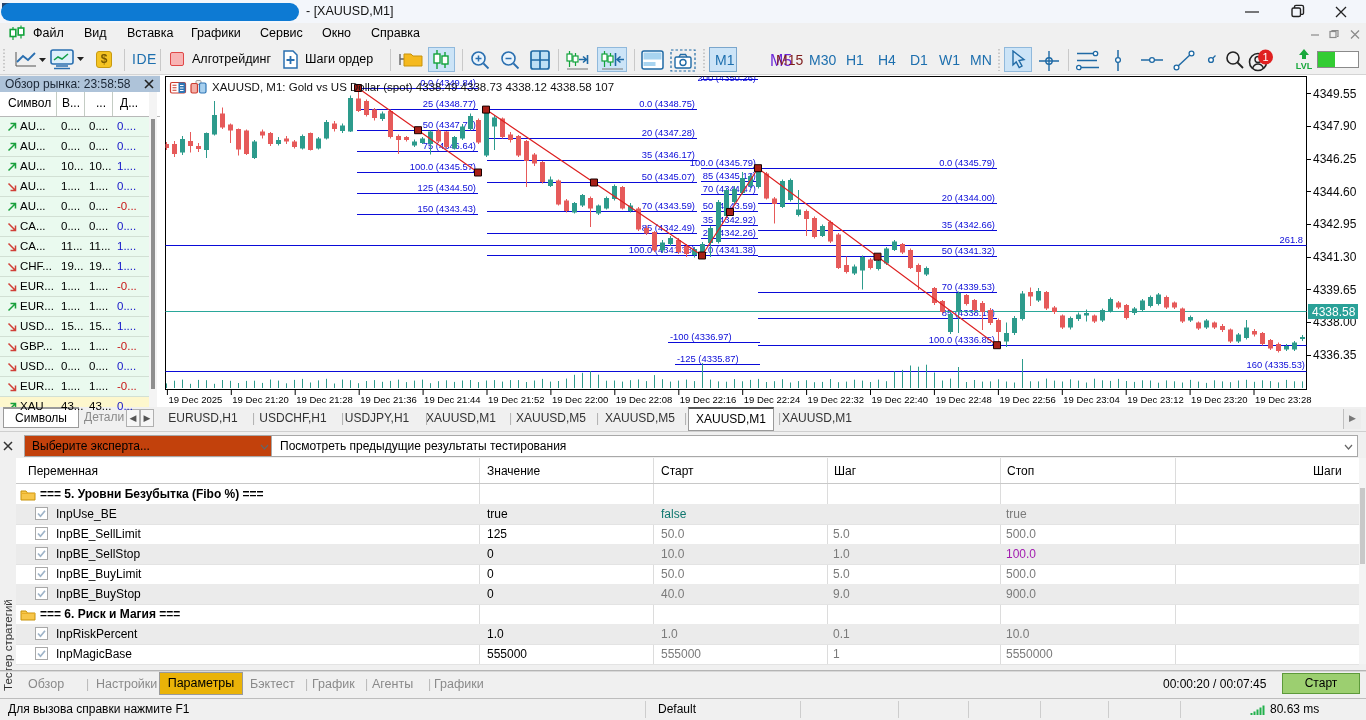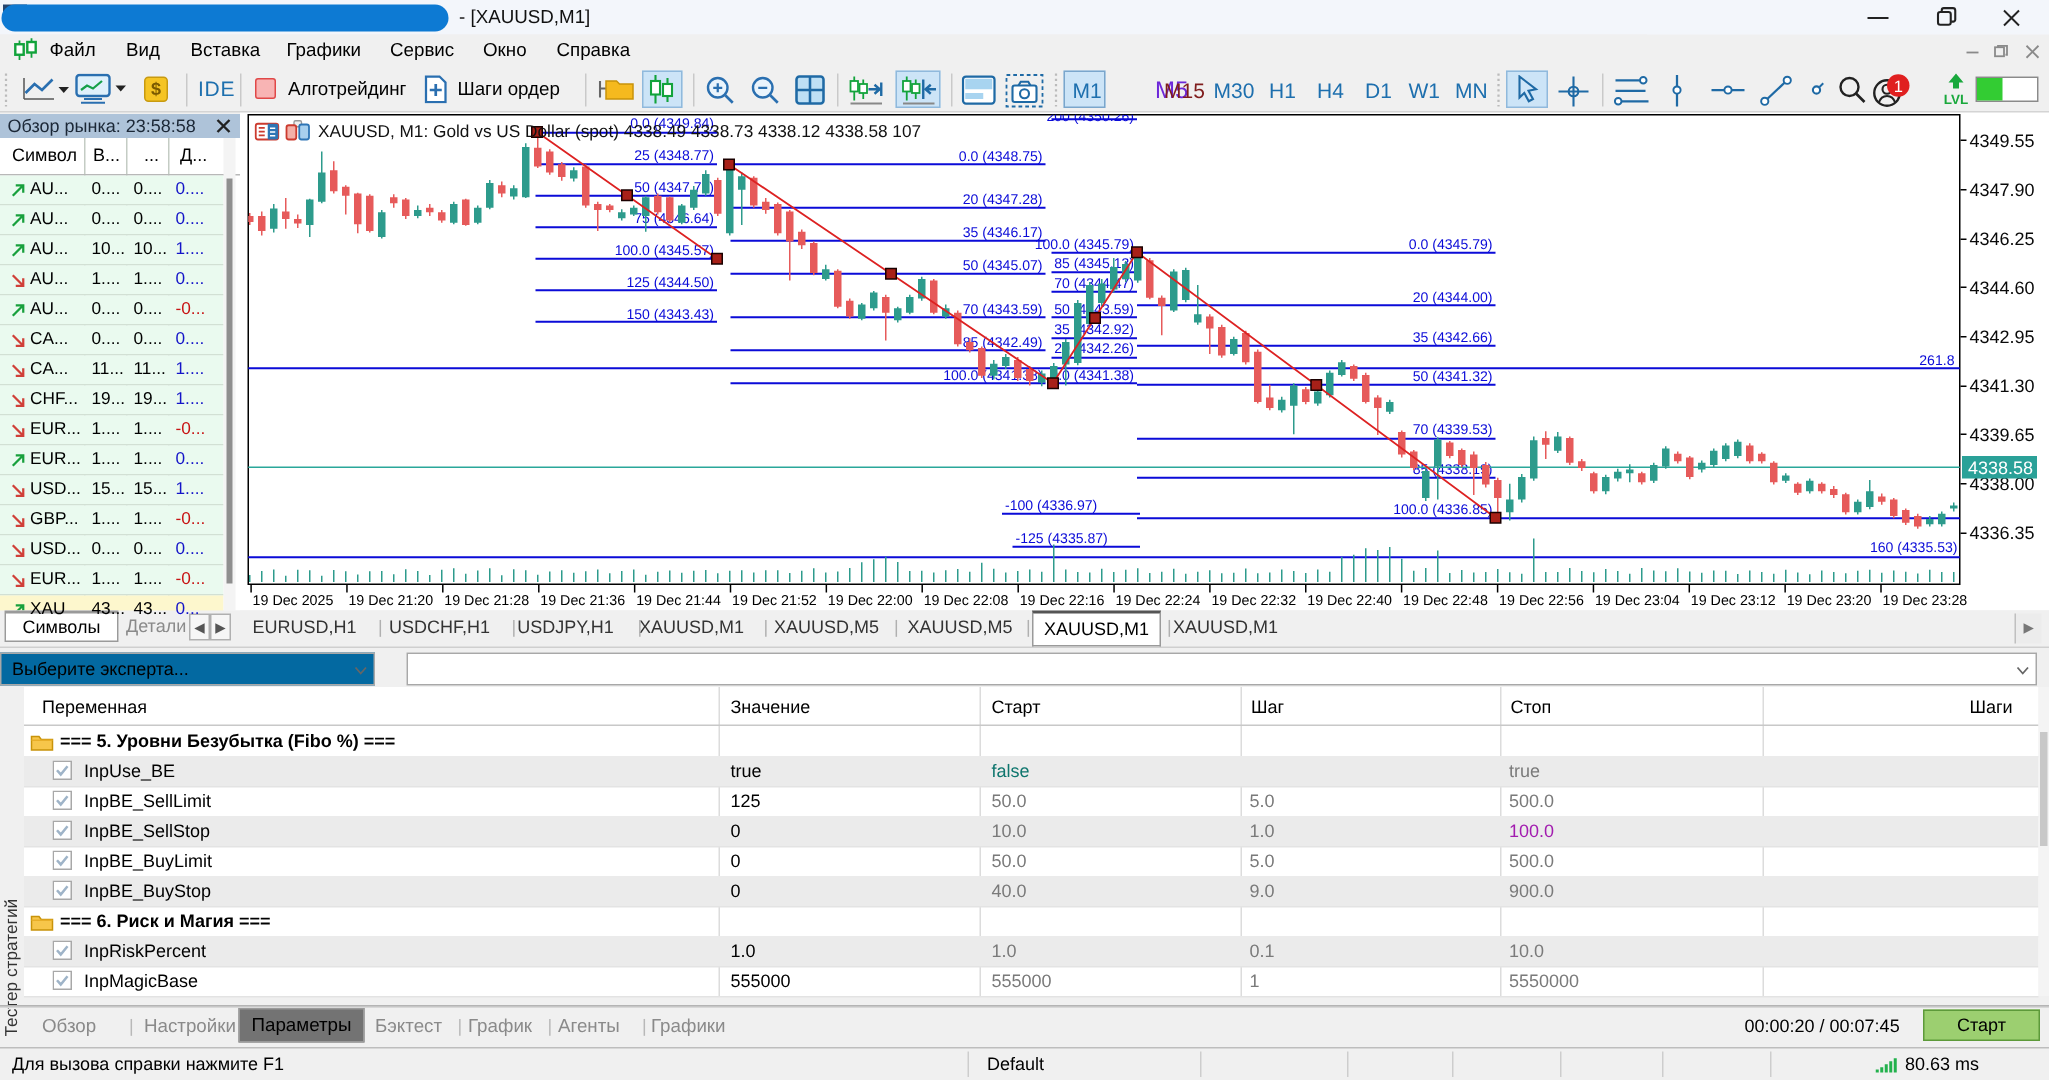--- a/index.html
+++ b/index.html
@@ -455,24 +455,24 @@
 <div class="abs" style="left:684px;top:4px;color:#b0b0b0">|</div>
 <div class="abs" style="left:778px;top:4px;color:#b0b0b0">|</div>
 <div class="abs" style="left:688px;top:0px;width:86px;height:24px;background:#fff;border:1px solid #9a9a9a;border-top:2px solid #555;text-align:center;line-height:21px;color:#000">XAUUSD,M1</div>
 <div class="abs" style="left:1343px;top:2px;width:18px;height:20px;background:#ececec;border-left:1px solid #c0c0c0;color:#777;text-align:center;line-height:19px;font-size:9px">▶</div>
 </div>
 <div class="abs" style="left:0;top:432px;width:1366px;height:266px;background:#f0f0f0">
 <div class="abs" style="left:2px;top:259px;width:160px;white-space:nowrap;transform:rotate(-90deg);transform-origin:0 0;color:#333;font-size:11.5px">Тестер стратегий</div>
 <svg class="abs" style="left:3px;top:9px" width="10" height="10">
       <path d="M1 1l8 8M9 1l-8 8" stroke="#333" stroke-width="1.5"></path>
     </svg>
-<div class="abs" style="left:0;top:3px;width:250px;height:22px;background:#0369a1;border:1px solid #a8a8a8;line-height:20px"><span style="margin-left:7px">Выберите эксперта...</span><svg class="abs" style="left:235px;top:8px" width="9" height="6">
+<div class="abs" style="left:24px;top:3px;width:250px;height:22px;background:#c2410c;border:1px solid #a8a8a8;line-height:20px"><span style="margin-left:7px">Выберите эксперта...</span><svg class="abs" style="left:235px;top:8px" width="9" height="6">
         <path d="M1 1l3.5 4L8 1" fill="none" stroke="#666" stroke-width="1.2"></path>
       </svg></div>
-<div class="abs" style="left:271px;top:3px;width:1087px;height:22px;background:#fff;border:1px solid #a8a8a8;line-height:20px"><svg class="abs" style="left:1072px;top:8px" width="9" height="6">
+<div class="abs" style="left:271px;top:3px;width:1087px;height:22px;background:#fff;border:1px solid #a8a8a8;line-height:20px"><span style="margin-left:8px">Посмотреть предыдущие результаты тестирования</span><svg class="abs" style="left:1072px;top:8px" width="9" height="6">
         <path d="M1 1l3.5 4L8 1" fill="none" stroke="#666" stroke-width="1.2"></path>
       </svg></div>
 <div class="abs" style="left:16px;top:26px;width:1343px;height:206px;background:#fff"></div>
 <div class="abs" style="left:28px;top:32px">Переменная</div>
 <div class="abs" style="left:487px;top:32px">Значение</div>
 <div class="abs" style="left:661px;top:32px">Старт</div>
 <div class="abs" style="left:834px;top:32px">Шаг</div>
 <div class="abs" style="left:1007px;top:32px">Стоп</div>
 <div class="abs" style="left:1313px;top:32px">Шаги</div>
 <div class="abs" style="left:479px;top:26px;width:1px;height:206px;background:#dcdcdc"></div>
@@ -573,21 +573,21 @@
 <div class="abs" style="left:28px;top:245px;color:#8a8a8a;font-size:12.5px">Обзор</div>
 <div class="abs" style="left:96px;top:245px;color:#8a8a8a;font-size:12.5px">Настройки</div>
 <div class="abs" style="left:250px;top:245px;color:#8a8a8a;font-size:12.5px">Бэктест</div>
 <div class="abs" style="left:312px;top:245px;color:#8a8a8a;font-size:12.5px">График</div>
 <div class="abs" style="left:372px;top:245px;color:#8a8a8a;font-size:12.5px">Агенты</div>
 <div class="abs" style="left:434px;top:245px;color:#8a8a8a;font-size:12.5px">Графики</div>
 <div class="abs" style="left:86px;top:245px;color:#b8b8b8">|</div>
 <div class="abs" style="left:305px;top:245px;color:#b8b8b8">|</div>
 <div class="abs" style="left:365px;top:245px;color:#b8b8b8">|</div>
 <div class="abs" style="left:428px;top:245px;color:#b8b8b8">|</div>
-<div class="abs" style="left:159px;top:240px;width:84px;height:23px;background:#737373;border:1px solid #9a9a9a;text-align:center;line-height:21px;font-size:12.5px">Параметры</div>
+<div class="abs" style="left:159px;top:240px;width:84px;height:23px;background:#eab308;border:1px solid #9a9a9a;text-align:center;line-height:21px;font-size:12.5px">Параметры</div>
 <div class="abs" style="left:1163px;top:245px;font-size:12px">00:00:20 / 00:07:45</div>
 <div class="abs" style="left:1282px;top:241px;width:78px;height:21px;background:#9ccf70;border:1px solid #5d9a3a;text-align:center;line-height:19px">Старт</div>
 </div>
 <div class="abs" style="left:0;top:698px;width:1366px;height:22px;background:#f0f0f0;border-top:1px solid #bdbdbd">
 <div class="abs" style="left:8px;top:3px">Для вызова справки нажмите F1</div>
 <div class="abs" style="left:645px;top:2px;width:1px;height:17px;background:#cdcdcd"></div>
 <div class="abs" style="left:800px;top:2px;width:1px;height:17px;background:#cdcdcd"></div>
 <div class="abs" style="left:898px;top:2px;width:1px;height:17px;background:#cdcdcd"></div>
 <div class="abs" style="left:968px;top:2px;width:1px;height:17px;background:#cdcdcd"></div>
 <div class="abs" style="left:1040px;top:2px;width:1px;height:17px;background:#cdcdcd"></div>

